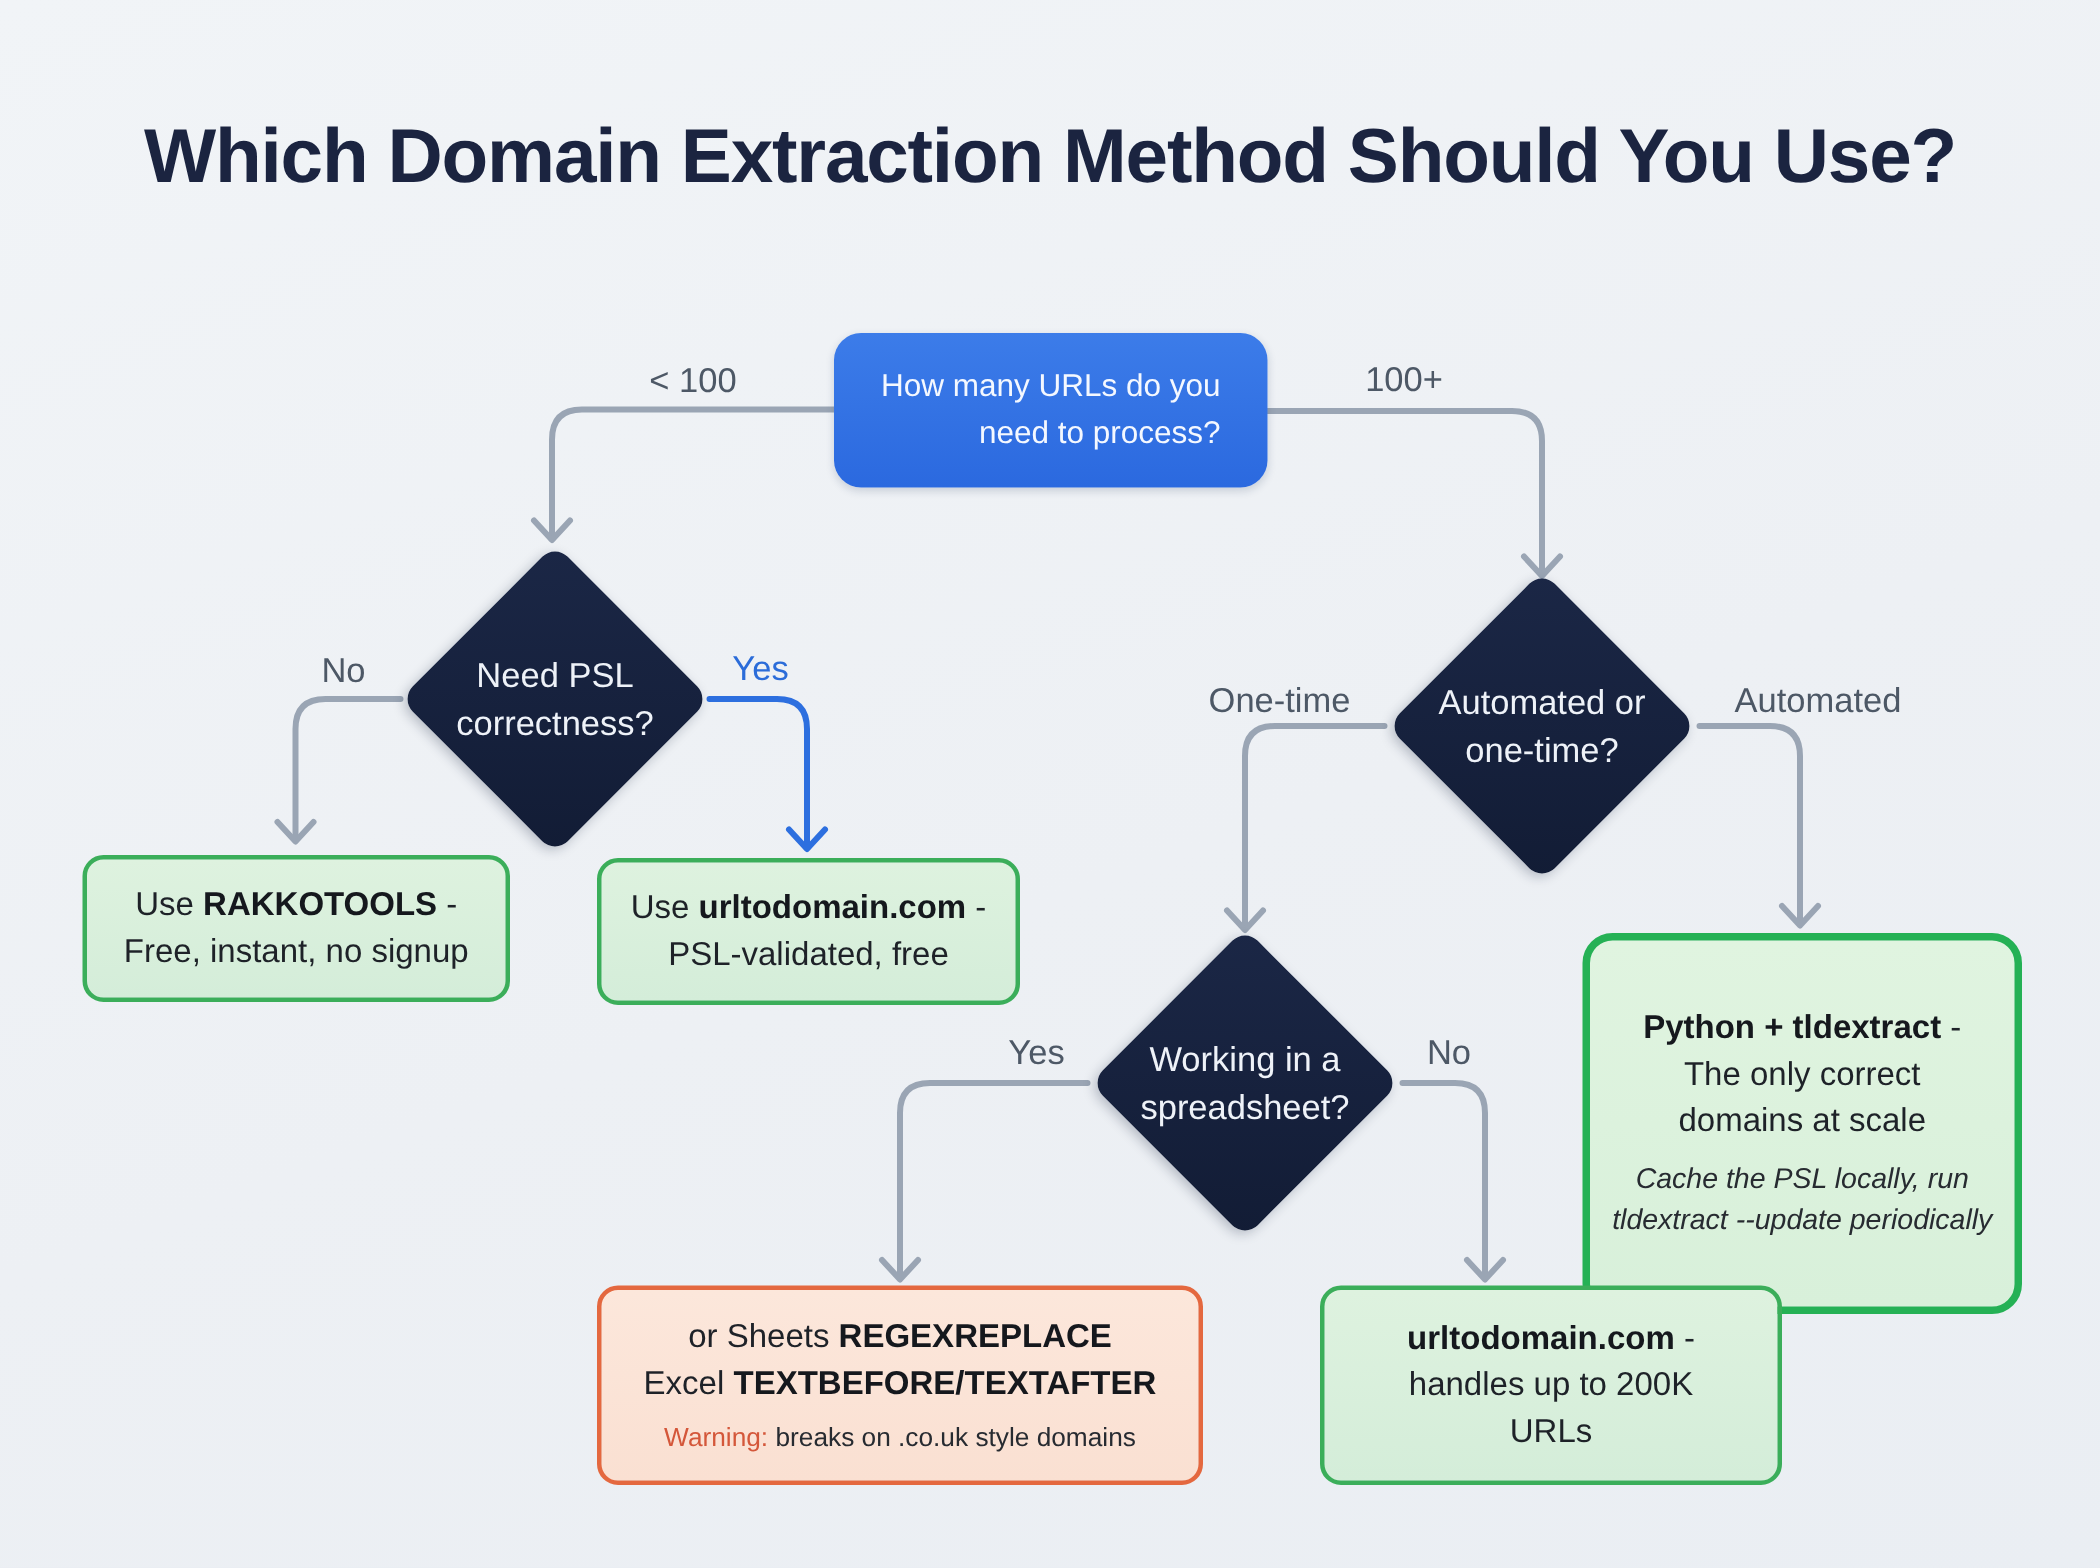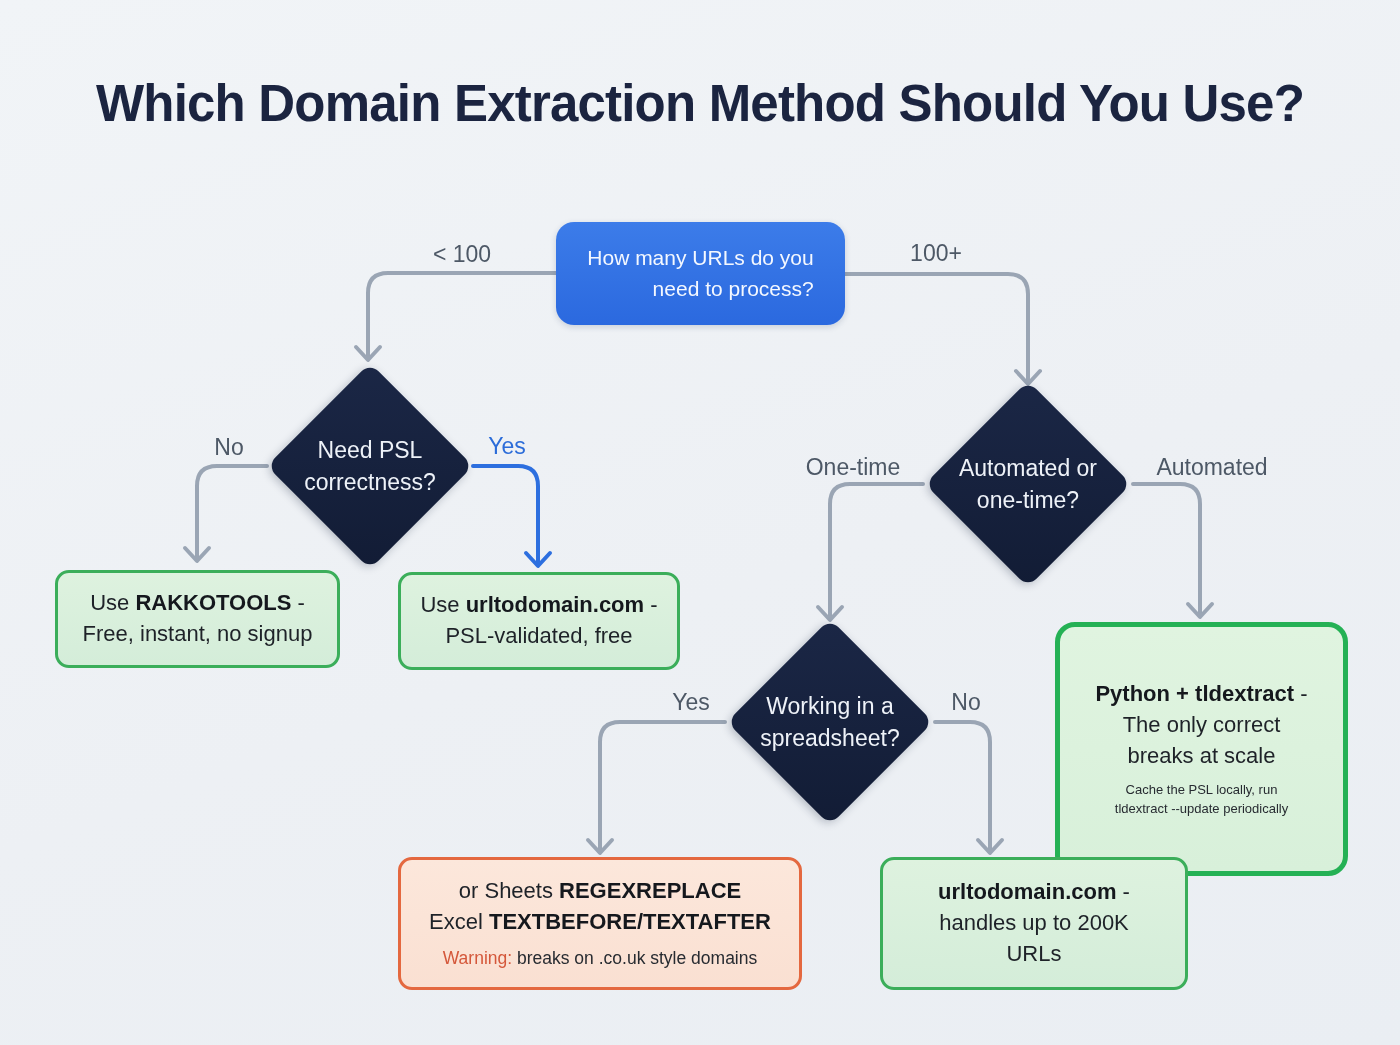--- a/index.html
+++ b/index.html
@@ -65,21 +65,21 @@
   }
   .box.green-strong{
     background:linear-gradient(180deg,#e0f4e0,#d8f0da);
     border:5px solid #25b155;
     border-radius:20px;
   }
   .box.orange{
     background:linear-gradient(180deg,#fce7db,#fae0d2);
     border:3px solid #e4683f;
   }
-  .box .note{font-size:13px;line-height:1.45;margin-top:10px;color:#272b31;}
+  .box .note{font-size:19px;line-height:1.45;margin-top:10px;color:#272b31;font-style:italic;}
   .box .warning{font-size:17.5px;margin-top:8px;color:#272b31;}
   .box .warn-label{color:#d4573a;}
 </style>
 </head>
 <body>
 
 <div class="stage">
 
   <h1 class="title">Which Domain Extraction Method Should You Use?</h1>
 
@@ -149,21 +149,21 @@
   </div>
 
   <div class="box green" style="left:398px;top:572px;width:282px;height:98px;">
     <div class="line"><span>Use </span><b>urltodomain.com</b><span> -</span></div>
     <div class="line">PSL-validated, free</div>
   </div>
 
   <div class="box green-strong" style="left:1055px;top:622px;width:293px;height:254px;">
     <div class="line"><b>Python + tldextract</b><span> -</span></div>
     <div class="line">The only correct</div>
-    <div class="line">breaks at scale</div>
+    <div class="line">domains at scale</div>
     <div class="note">
       <span>Cache the PSL locally, run</span><br>
       <span>tldextract --update periodically</span>
     </div>
   </div>
 
   <div class="box orange" style="left:398px;top:857px;width:404px;height:133px;">
     <div class="line"><span>or Sheets </span><b>REGEXREPLACE</b></div>
     <div class="line"><span>Excel </span><b>TEXTBEFORE/TEXTAFTER</b></div>
     <div class="warning"><span class="warn-label">Warning:</span><span> breaks on .co.uk style domains</span></div>

